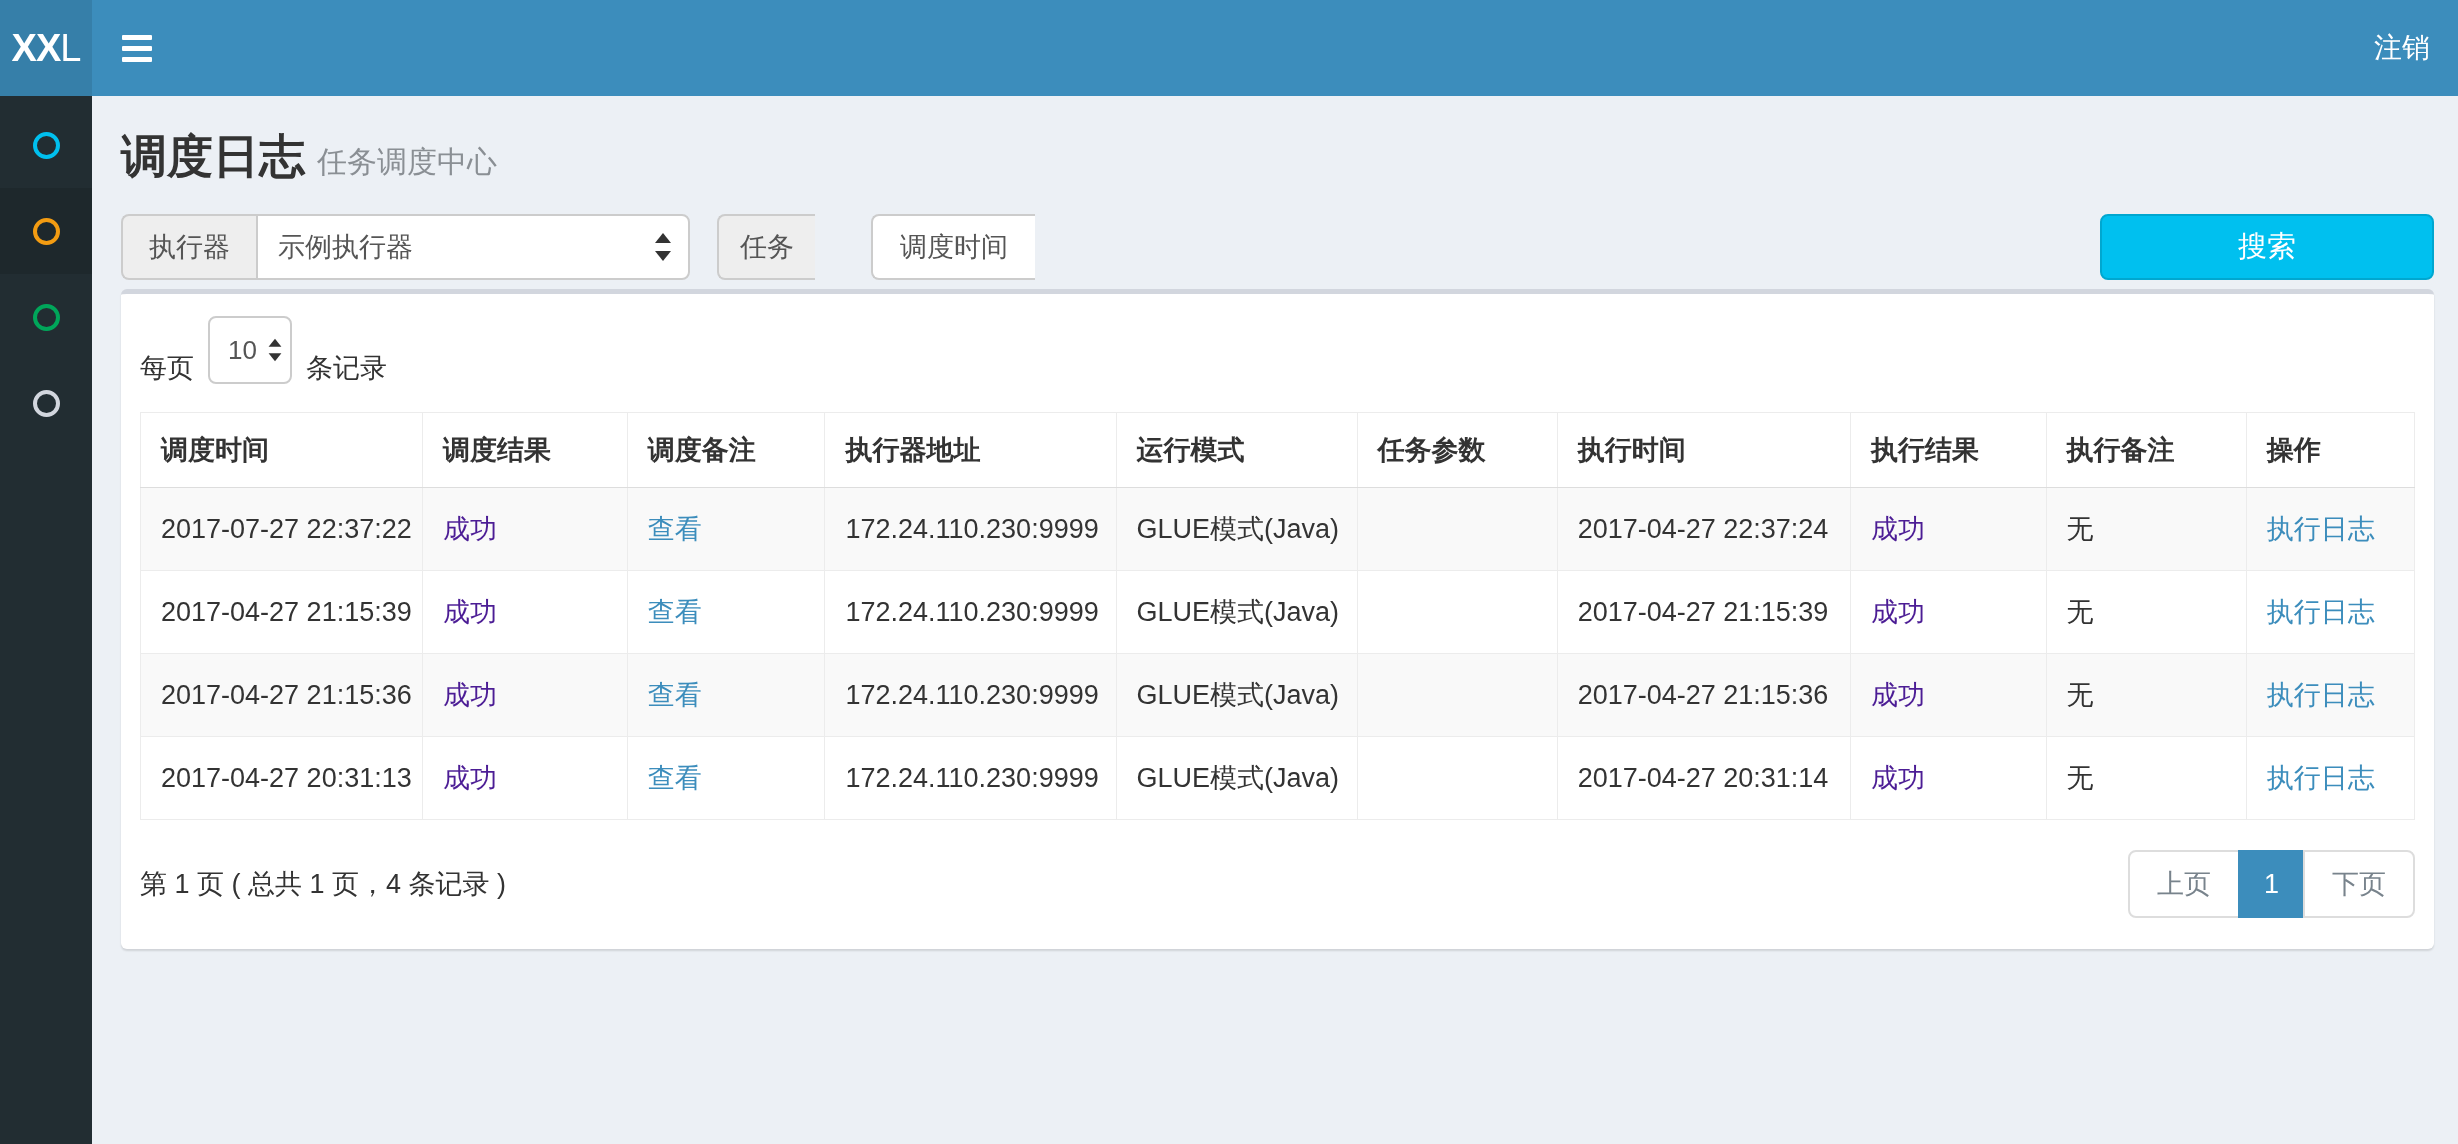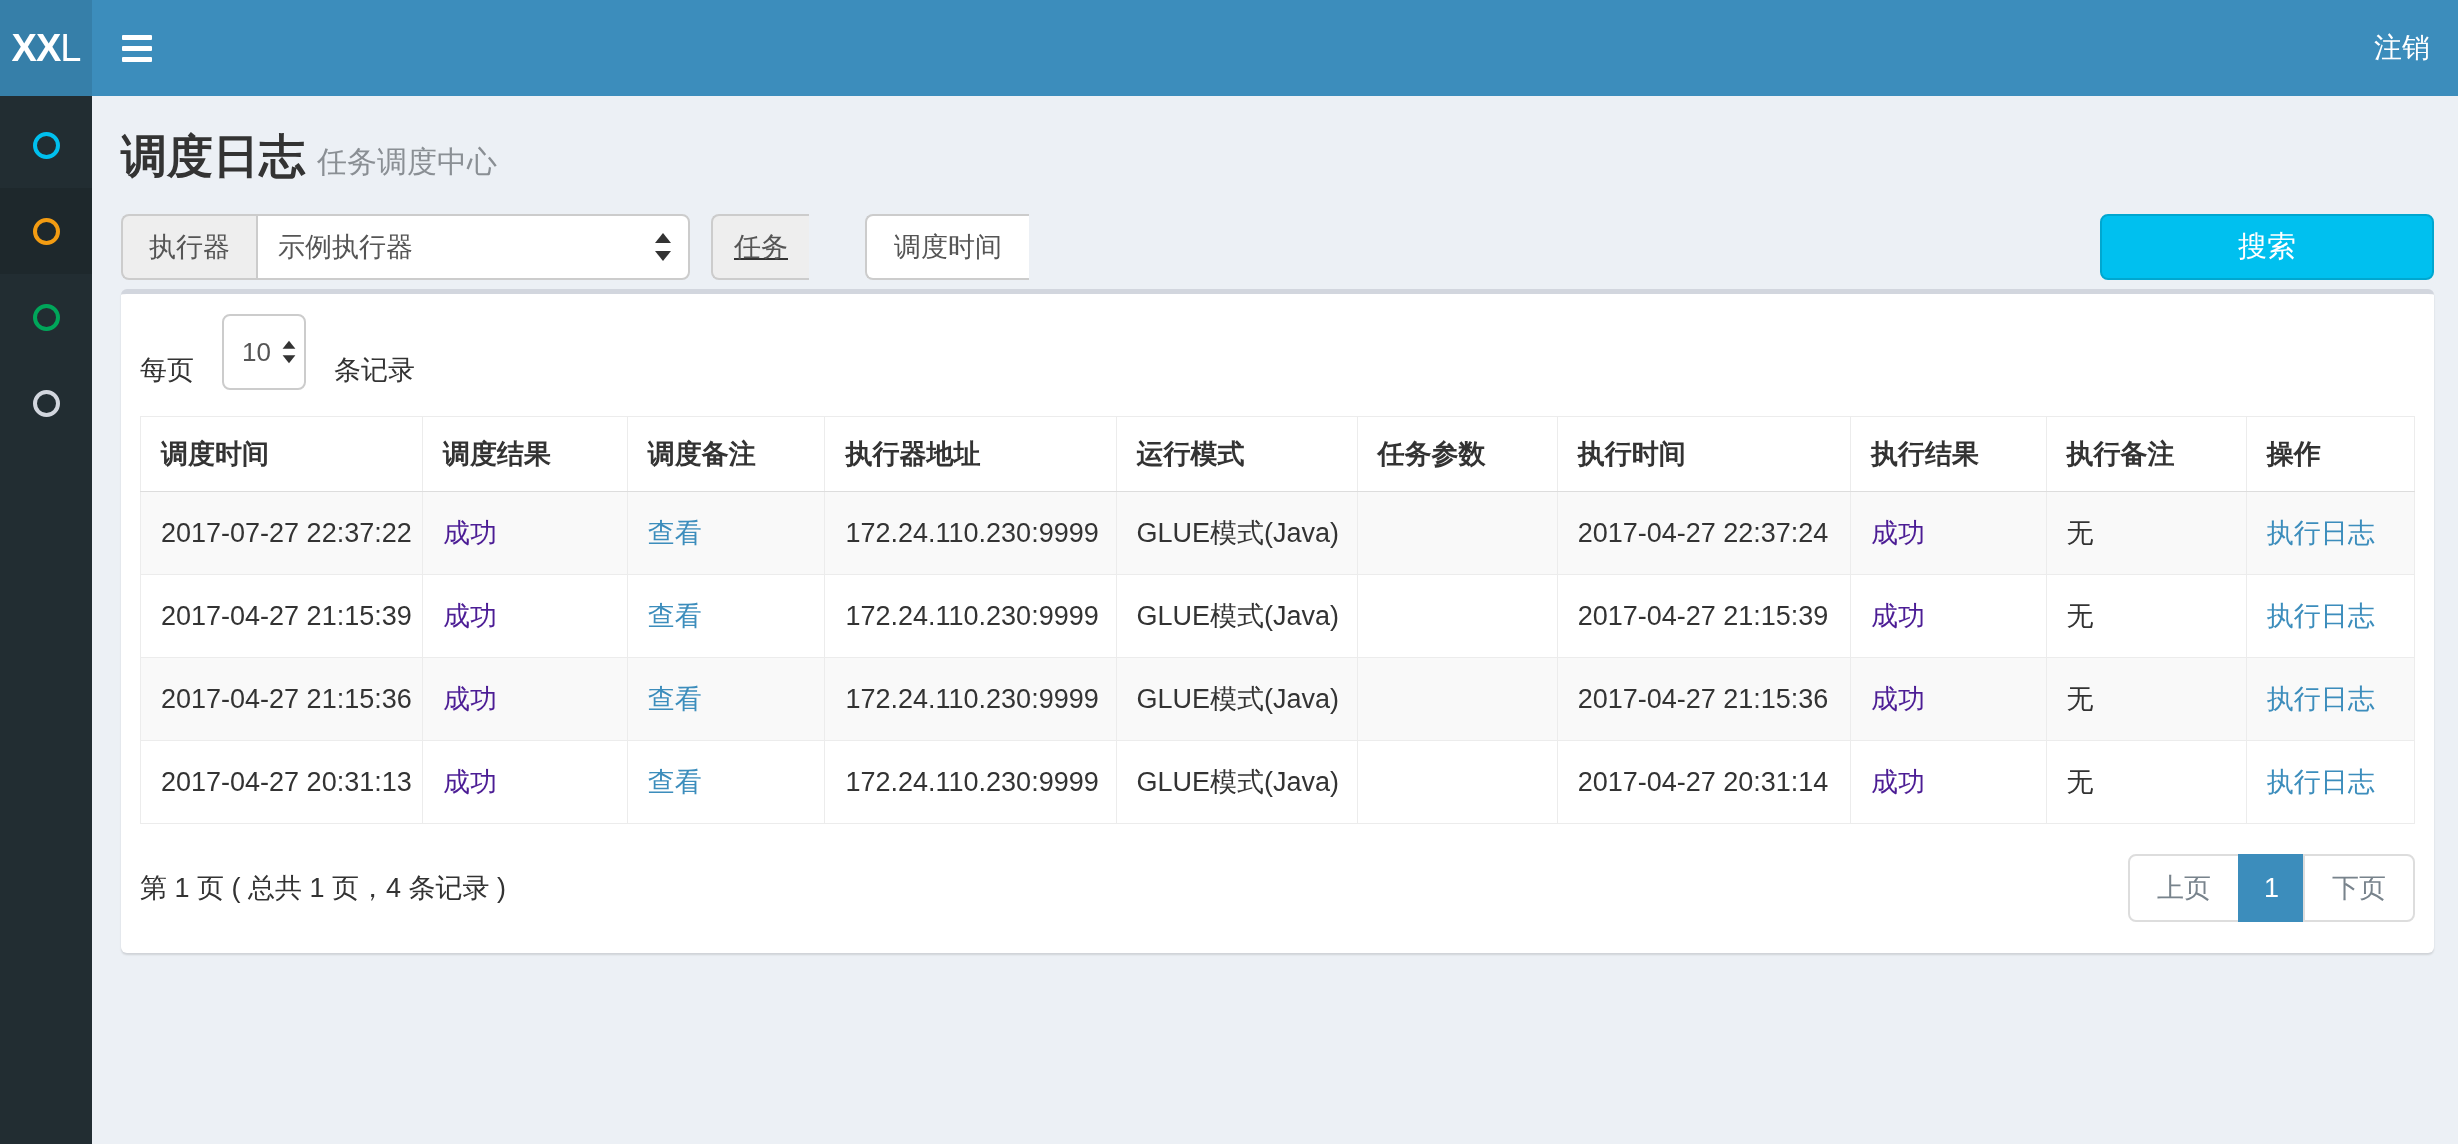--- a/index.html
+++ b/index.html
@@ -68,21 +68,21 @@
     position: absolute; right: 18px; top: 50%; width: 18px; height: 30px;
     transform: translateY(-50%); pointer-events: none;
   }
   .updown::before, .updown::after { content: ""; position: absolute; left: 50%; margin-left: -8px;
     border-left: 8px solid transparent; border-right: 8px solid transparent; }
   .updown::before { top: 1px; border-bottom: 10px solid #333; }
   .updown::after { bottom: 1px; border-top: 10px solid #333; }
 
   .grp-executor .addon { width: 135px; }
   .grp-executor .select-wrap { width: 434px; }
-  .grp-job { margin-left: 21px; text-decoration: underline; }
+  .grp-job { margin-left: 27px; }
   .grp-job .addon { width: 98px; }
   .grp-job .select-wrap { width: 435px; }
   .grp-time { margin-left: 56px; }
   .grp-time .addon { width: 164px; }
   .grp-time input {
     width: 565px; border: 2px solid #ccc; border-radius: 0 8px 8px 0;
     background: #eee; color: #555; font-family: inherit; font-size: 27px;
     padding: 0 20px; outline: none;
   }
   .search-btn {
@@ -91,21 +91,21 @@
     color: #fff; font-family: inherit; font-size: 29px; cursor: pointer;
   }
 
   
   .box {
     margin-top: 9px; background: #fff; border-top: 5px solid #d2d6de;
     border-radius: 6px; box-shadow: 0 2px 2px rgba(0,0,0,0.12);
   }
   .pagesize-row { padding: 20px 19px 26px 19px; display: flex; align-items: center; }
   .pagesize-row .txt { color: #333; margin-top: 36px; }
-  .pagesize-select-wrap { position: relative; width: 84px; height: 76px; margin: 0 28px; text-decoration: underline; }
+  .pagesize-select-wrap { position: relative; width: 84px; height: 68px; margin: 0 14px; text-decoration: underline; }
   .pagesize-select-wrap select {
     width: 100%; height: 100%; border: 2px solid #ccc; border-radius: 8px;
     background: #fff; font-family: inherit; font-size: 26px; color: #555;
     padding: 0 34px 0 18px; appearance: none; -webkit-appearance: none; outline: none;
   }
   .pagesize-select-wrap .updown { right: 8px; transform: translateY(-50%) scale(0.8); }
 
   
   .table-wrap { padding: 0 19px; }
   table { width: 100%; border-collapse: collapse; table-layout: fixed; }

